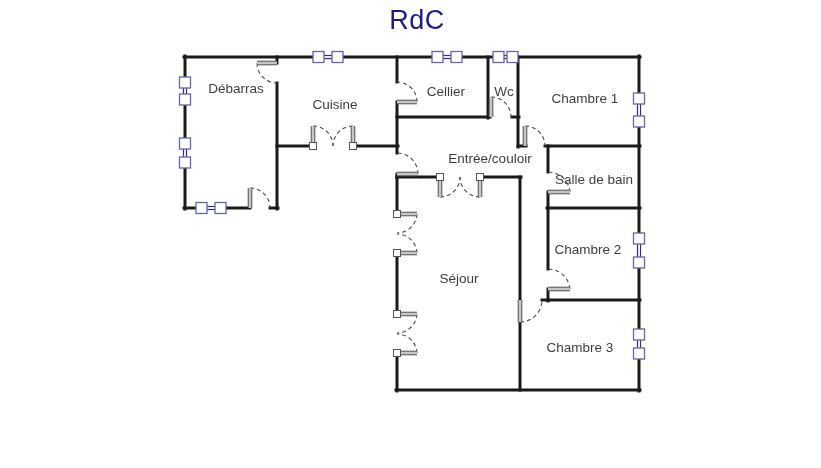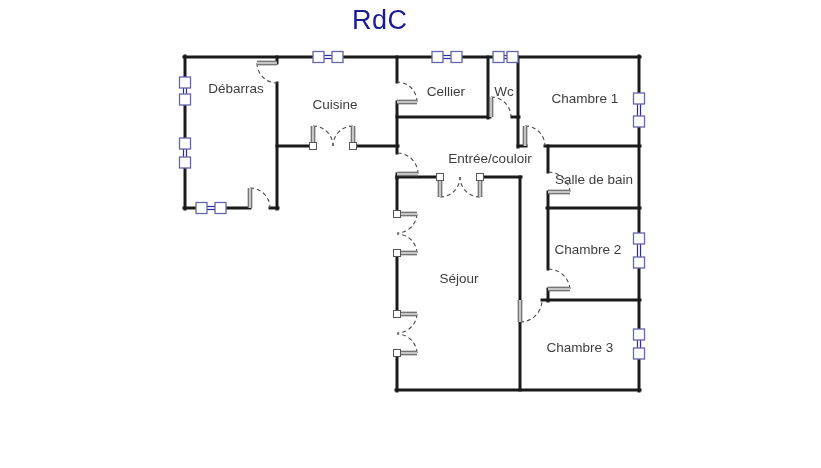--- a/index.html
+++ b/index.html
@@ -1,18 +1,18 @@
 <!DOCTYPE html>
 <html><head>
 <meta charset="utf-8">
 <style>
   html,body{margin:0;padding:0;background:#ffffff;}
   .canvas{position:relative;width:821px;height:468px;background:#ffffff;overflow:hidden;
           font-family:"Liberation Sans",sans-serif;}
-  .plan-title{position:absolute;left:352px;top:6px;width:130px;
+  .plan-title{position:absolute;left:352px;top:6px;width:130px;text-align:center;
           color:#1b1b8e;font-size:27px;letter-spacing:.5px;line-height:1.1;}
   svg.plan{position:absolute;left:0;top:0;}
   svg text{font-family:"Liberation Sans",sans-serif;}
 </style>
 </head>
 <body>
 
 <div class="canvas">
   <div class="plan-title" style="color: rgb(27, 27, 142);">RdC</div>
   <svg class="plan" id="plan" width="821" height="468" viewBox="0 0 821 468">

